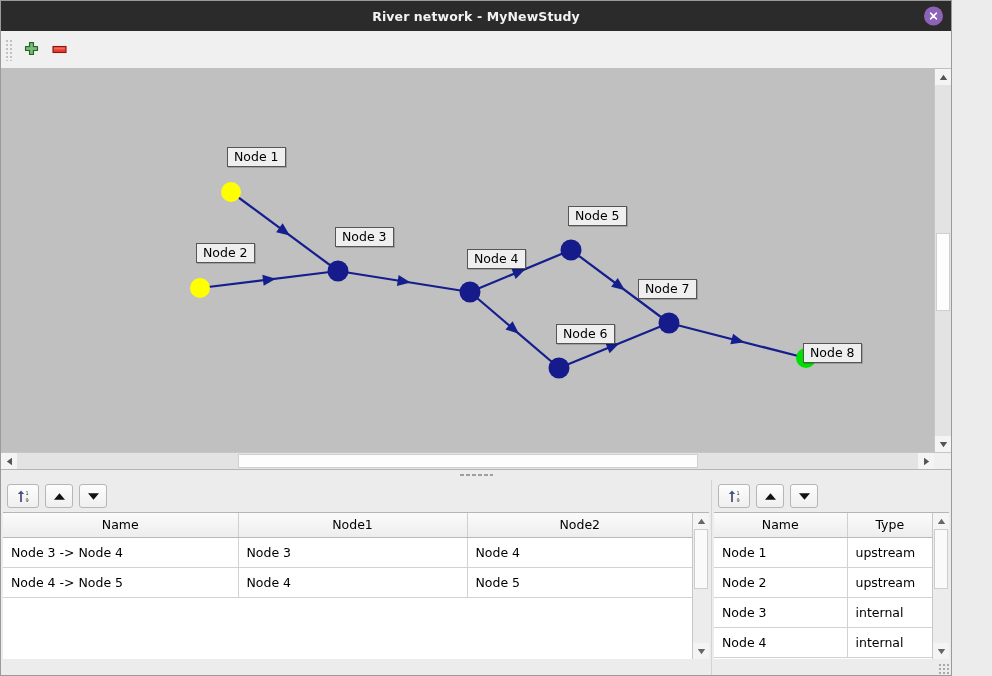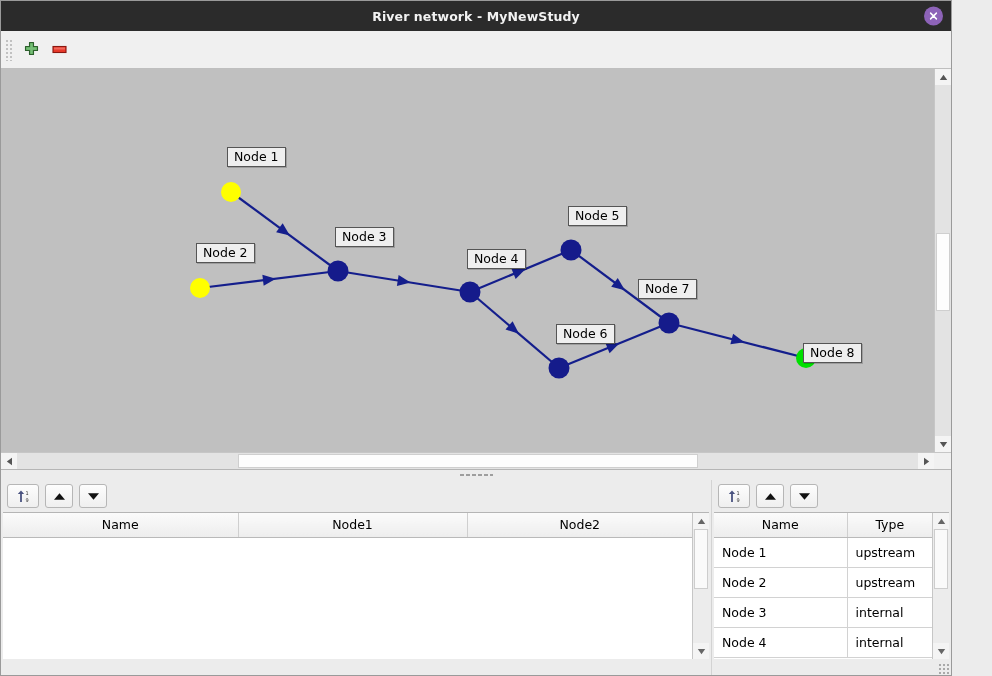--- a/index.html
+++ b/index.html
@@ -360,20 +360,30 @@
                 <col>
               </colgroup>
             <thead>
                 <tr id="reach-head">
                   <th>Name</th>
                   <th>Node1</th>
                   <th>Node2</th>
                 </tr>
               </thead>
             <tbody id="reach-body">
+                <tr>
+                  <td>Node 3 -&gt; Node 4</td>
+                  <td>Node 3</td>
+                  <td>Node 4</td>
+                </tr>
+                <tr>
+                  <td>Node 4 -&gt; Node 5</td>
+                  <td>Node 4</td>
+                  <td>Node 5</td>
+                </tr>
               </tbody>
           </table>
         </div>
         <div class="tbl-vsb">
           <div class="sb-arrow">
             <svg width="9" height="7" viewBox="0 0 9 7">
               <path d="M4.5 0.8 L8.2 6 L0.8 6 Z" fill="#666"></path>
             </svg>
           </div>
           <div class="vsb-track">

